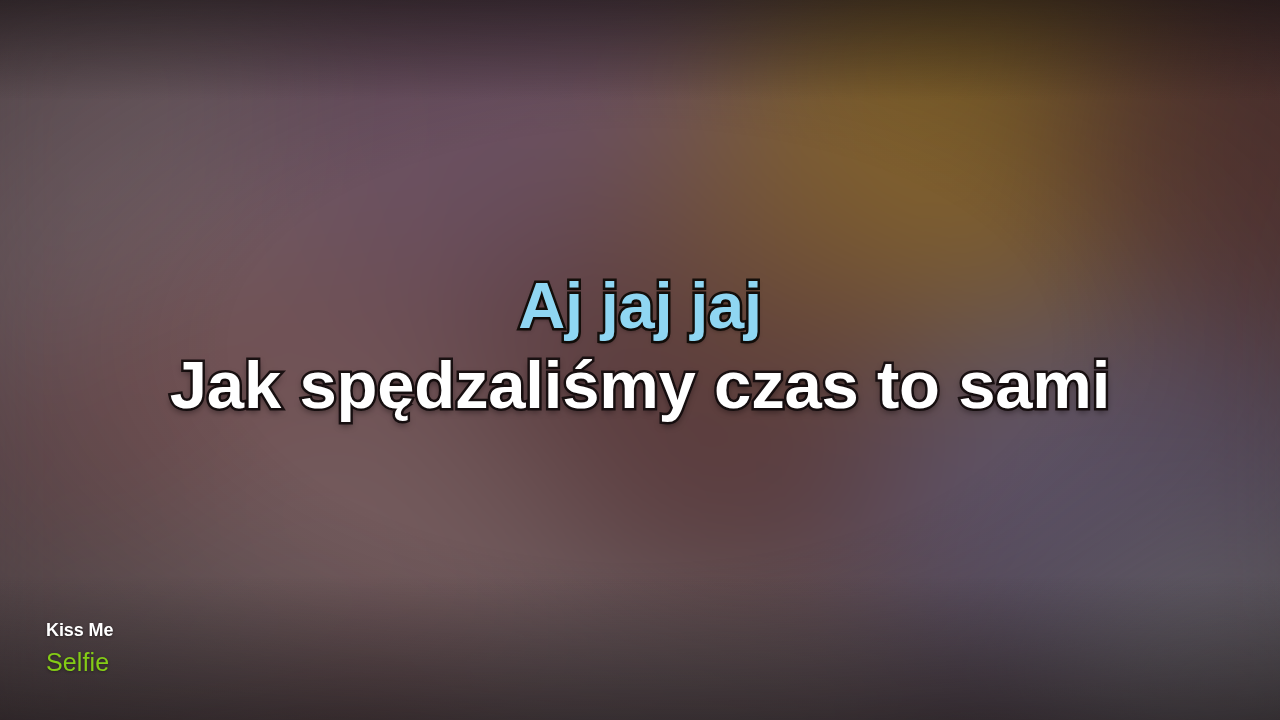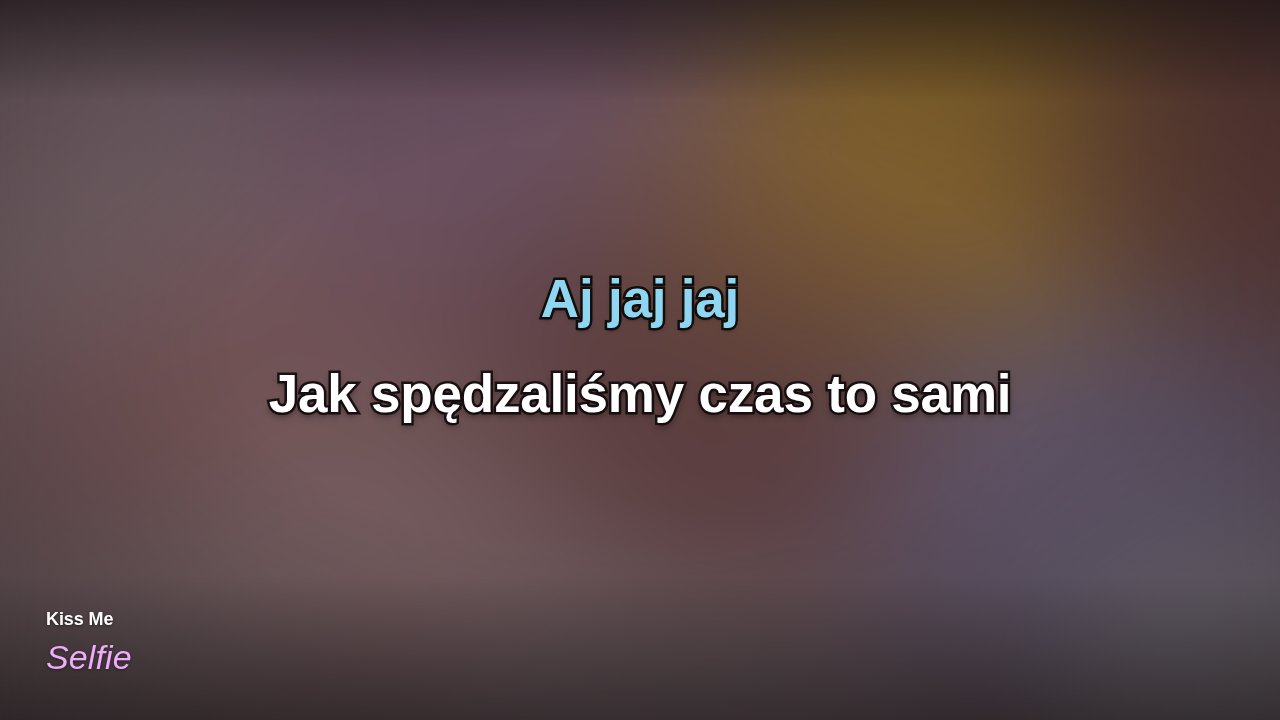--- a/index.html
+++ b/index.html
@@ -72,30 +72,29 @@
   }
 
   .line {
     font-weight:700;
     line-height:1.18;
     letter-spacing:-.2px;
     white-space:nowrap;
   }
 
   .line.active {
-    font-size:53px;
+    font-size:65px;
     color:#8fd6f2;
     -webkit-text-stroke:5px #15100c;
     paint-order:stroke fill;
     text-shadow:0 2px 4px rgba(10,6,4,.55);
-    margin-bottom:32px;
   }
 
   .line.next {
-    font-size:53px;
+    font-size:67px;
     color:#ffffff;
     -webkit-text-stroke:5px #1b1213;
     paint-order:stroke fill;
     text-shadow:0 3px 7px rgba(12,7,8,.6);
   }
 
   
   .track-info {
     position:absolute;
     left:46px;
@@ -105,27 +104,26 @@
 
   .track-title {
     font-size:18px;
     font-weight:700;
     color:#ffffff;
     letter-spacing:-.1px;
     text-shadow:0 1px 3px rgba(0,0,0,.45);
   }
 
   .track-artist {
-    font-size:34px;
+    font-size:25px;
     font-weight:400;
-    color:#f0abfc;
+    color:#84cc16;
     margin-top:5px;
     letter-spacing:.1px;
     text-shadow:0 1px 3px rgba(0,0,0,.4);
-    font-style:italic;
   }
 </style>
 </head>
 <body>
 
 <div id="player">
 
   <div class="backdrop">
     <div class="blob base"></div>
     <div class="blob b1"></div>

